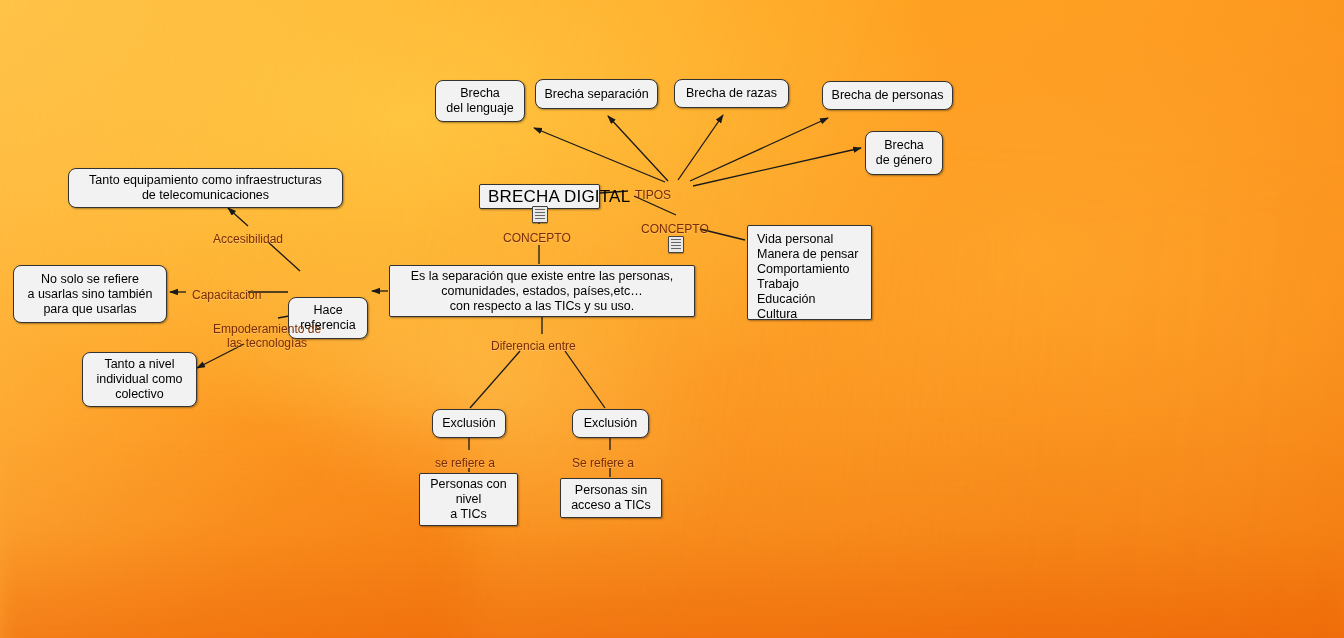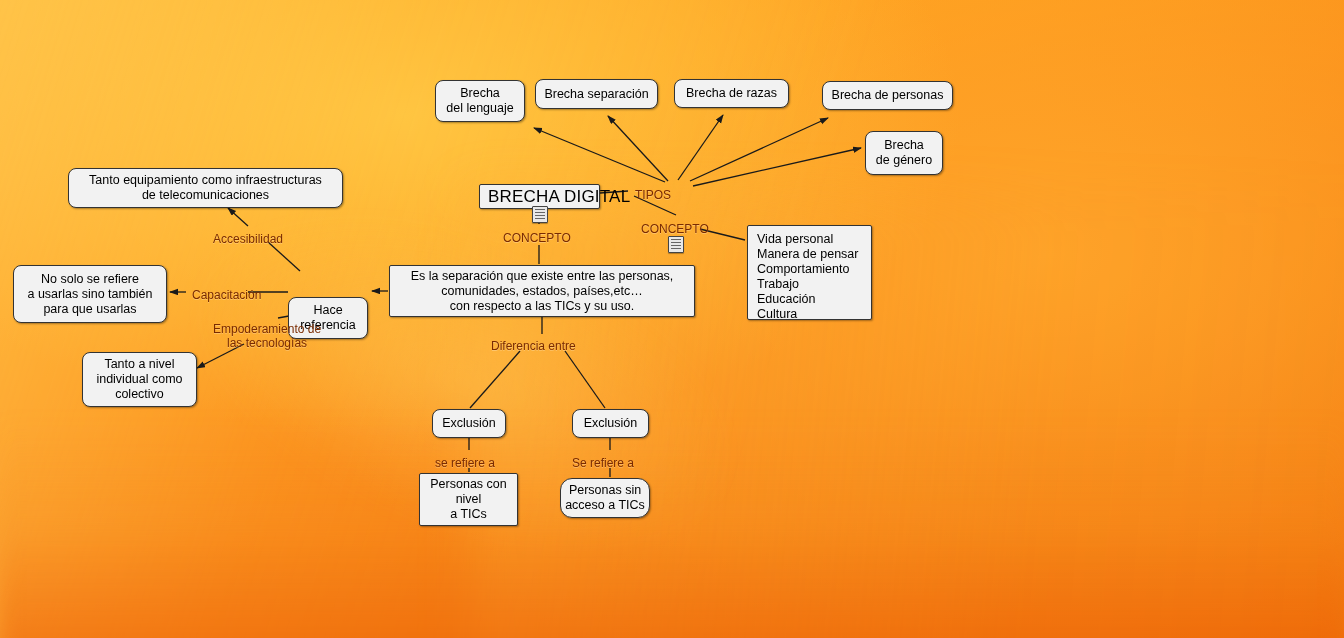--- a/index.html
+++ b/index.html
@@ -217,21 +217,21 @@
 colectivo</div>
 
   <div class="node rounded" style="left:432px; top:409px; width:74px; height:29px; display:flex; align-items:center; justify-content:center;">Exclusión</div>
 
   <div class="node rounded" style="left:572px; top:409px; width:77px; height:29px; display:flex; align-items:center; justify-content:center;">Exclusión</div>
 
   <div class="node sharp" style="left:419px; top:473px; width:99px; height:53px; display:flex; align-items:center; justify-content:center;">Personas con
 nivel
 a TICs</div>
 
-  <div class="node sharp" style="left:560px; top:478px; width:90px; height:40px; display:flex; align-items:center; justify-content:center;border-radius:12px;">Personas sin
+  <div class="node sharp" style="left:560px; top:478px; width:102px; height:40px; display:flex; align-items:center; justify-content:center;">Personas sin
 acceso a TICs</div>
 
   <div class="link-label" style="left:635px; top:188px;">TIPOS</div>
 
   <div class="link-label" style="left:503px; top:231px;">CONCEPTO</div>
 
   <div class="link-label" style="left:641px; top:222px;">CONCEPTO</div>
 
   <div class="link-label" style="left:213px; top:232px;">Accesibilidad</div>
 

